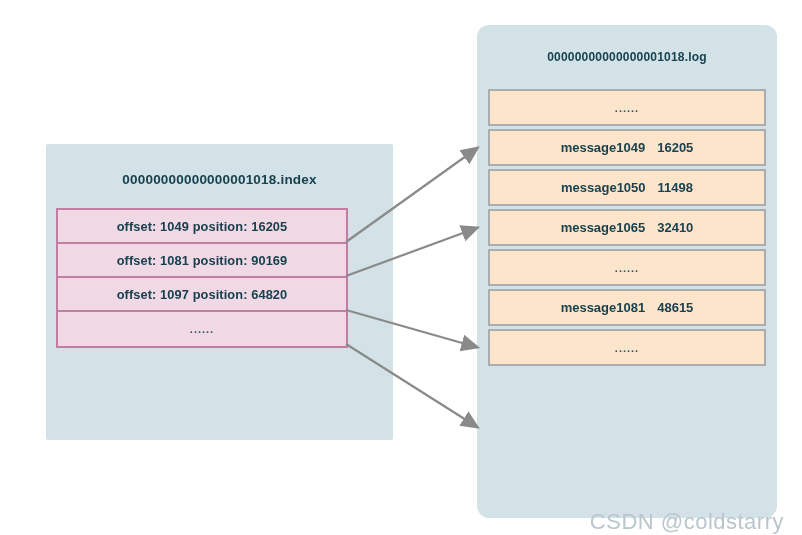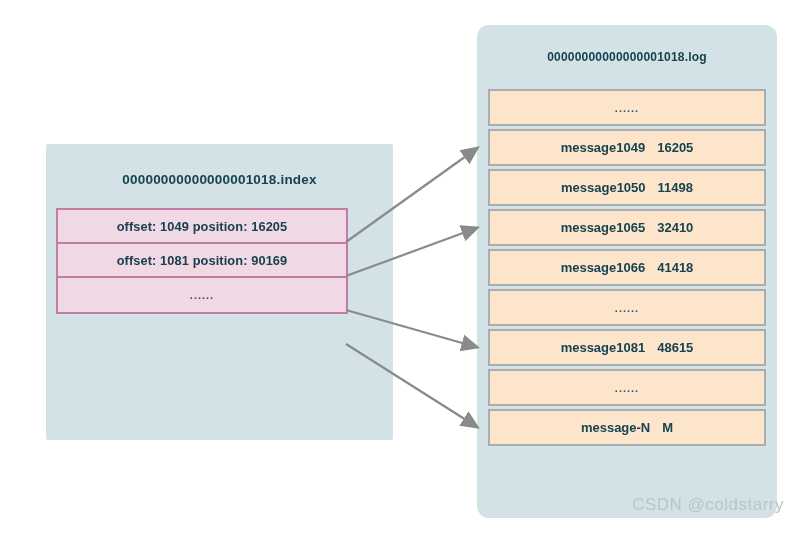--- a/index.html
+++ b/index.html
@@ -121,42 +121,45 @@
     top: 0;
     width: 802px;
     height: 535px;
     pointer-events: none;
   }
 
   
   #watermark {
     position: absolute;
     right: 18px;
-    bottom: 20px;
+    bottom: 0;
     color: #b9c6cb;
-    font-size: 17px;
+    font-size: 22px;
     letter-spacing: 0.5px;
     font-family: "Liberation Sans", sans-serif;
   }
 </style>
 </head>
 <body>
 
 <div id="canvas">
 
   <div id="index-panel" class="panel">
     <div id="index-title" class="panel-title">00000000000000001018.index</div>
     <div id="index-rows">
         <div class="index-row">
           <span>offset: 1049 position: 16205</span>
         </div>
         <div class="index-row">
           <span>offset: 1081 position: 90169</span>
         </div>
         <div class="index-row">
+          <span>offset: 1097 position: 64820</span>
+        </div>
+        <div class="index-row">
           <span class="dots">......</span>
         </div>
       </div>
   </div>
 
   <div id="log-panel" class="panel">
     <div id="log-title" class="panel-title">00000000000000001018.log</div>
     <div id="log-rows">
         <div class="log-row">
           <span class="dots">......</span>
@@ -167,36 +170,28 @@
         </div>
         <div class="log-row">
           <span class="msg-name">message1050</span>
           <span>11498</span>
         </div>
         <div class="log-row">
           <span class="msg-name">message1065</span>
           <span>32410</span>
         </div>
         <div class="log-row">
-          <span class="msg-name">message1066</span>
-          <span>41418</span>
-        </div>
-        <div class="log-row">
           <span class="dots">......</span>
         </div>
         <div class="log-row">
           <span class="msg-name">message1081</span>
           <span>48615</span>
         </div>
         <div class="log-row">
           <span class="dots">......</span>
-        </div>
-        <div class="log-row">
-          <span class="msg-name">message-N</span>
-          <span>M</span>
         </div>
       </div>
   </div>
 
   <svg id="arrows" viewBox="0 0 802 535" xmlns="http://www.w3.org/2000/svg">
     <defs>
       <marker id="ah" markerWidth="9" markerHeight="9" refX="7.6" refY="4.5" orient="auto" markerUnits="strokeWidth">
         <path d="M0,0.6 L8.6,4.5 L0,8.4 Z" fill="#8a8a8a"></path>
       </marker>
     </defs>

